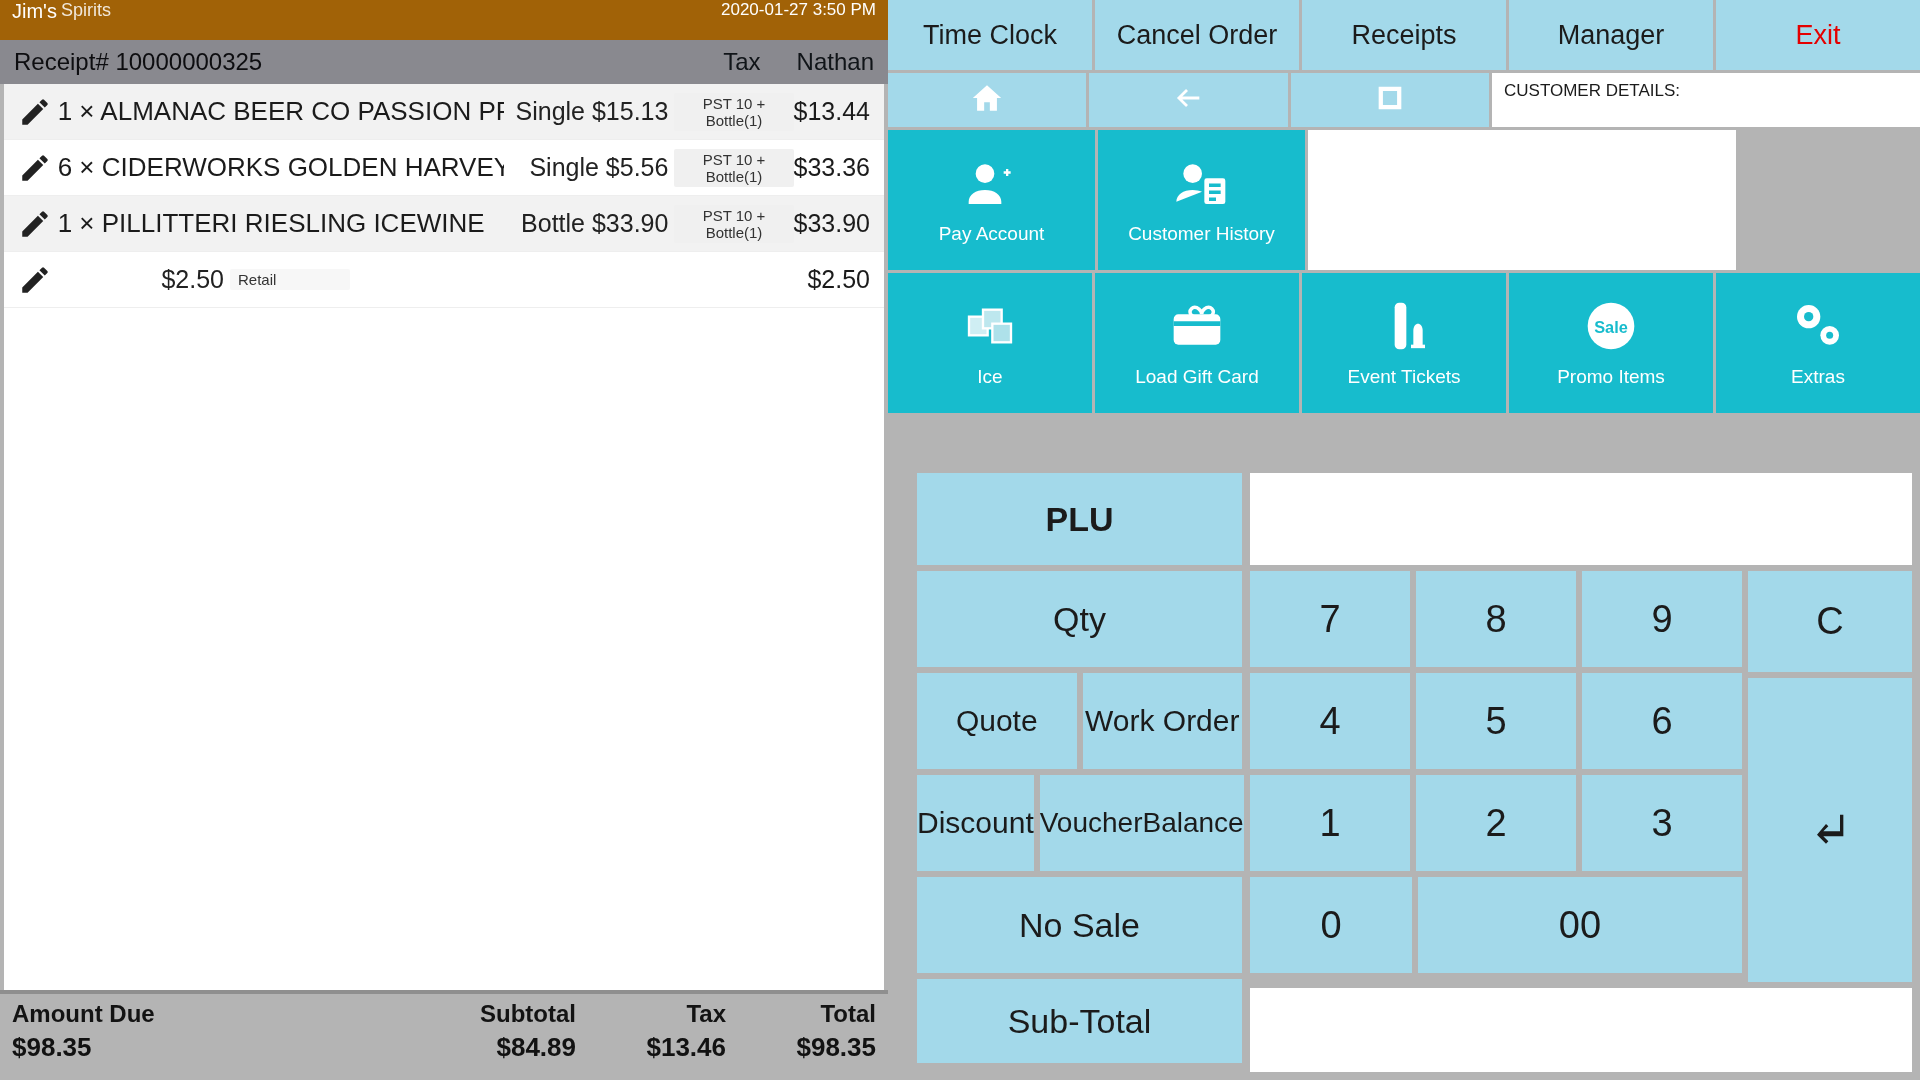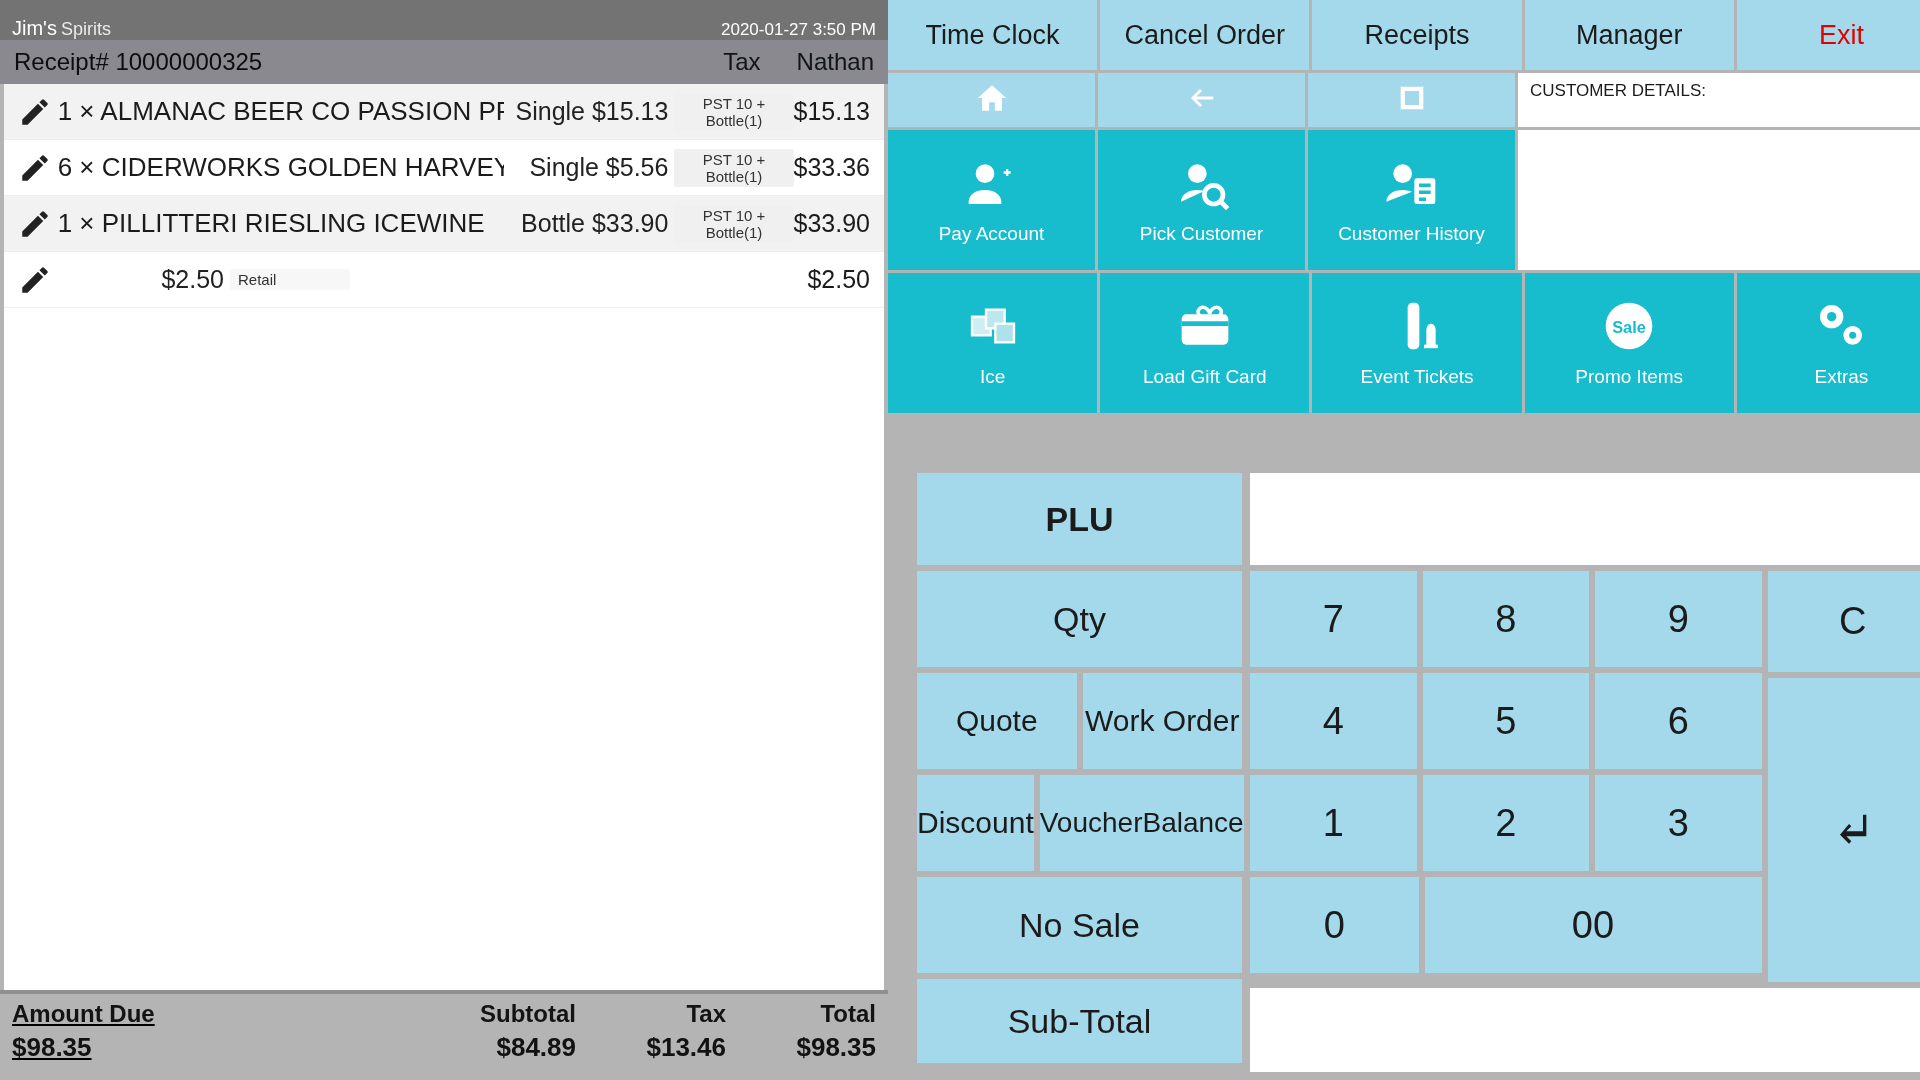--- a/index.html
+++ b/index.html
@@ -1,21 +1,21 @@
 <!DOCTYPE html>
 <html><head>
 <meta charset="utf-8">
 <style>
   * { box-sizing: border-box; margin: 0; padding: 0; font-family: "Segoe UI", Arial, sans-serif; }
   html, body { width: 1920px; height: 1080px; overflow: hidden; background: #b4b4b4; }
   .app { display: flex; width: 100%; height: 100%; }
   
   
   .left { width: 888px; height: 100%; display: flex; flex-direction: column; }
-  .titlebar { height: 40px; background: #737373; display: flex; align-items: flex-end; padding: 0 12px; color: #fff; font-size: 20px; }
+  .titlebar { height: 40px; background: #a16207; display: flex; align-items: flex-start; padding: 0 12px; color: #fff; font-size: 20px; }
   .titlebar .store { font-weight: 500; }
   .titlebar .sub { font-weight: 300; opacity: 0.85; margin-left: 4px; font-size: 18px; }
   .titlebar .dt { margin-left: auto; font-size: 17px; font-weight: 300; }
   .receipt-hdr { height: 44px; background: #89898f; color: #101418; display: flex; align-items: center; padding: 0 14px; font-size: 24px; }
   .receipt-hdr .rnum { color: #0d0d10; }
   .receipt-hdr .spacer { flex: 1; }
   .receipt-hdr .tax-lbl { margin-right: 36px; }
   .receipt-body { flex: 1; background: #fff; border: 4px solid #b4b4b4; border-top: none; border-bottom: none; overflow: hidden; }
   .line { display: flex; align-items: center; height: 56px; padding: 0 10px 0 8px; border-bottom: 1px solid #eee; }
   .line.alt { background: #f2f2f2; }
@@ -23,21 +23,21 @@
   .pencil svg { width: 34px; height: 34px; }
   .line .desc { font-size: 26px; color: #1b1b1b; white-space: nowrap; overflow: hidden; text-overflow: clip; flex: 0 0 446px; padding-right: 4px; }
   .line .unit { width: 166px; text-align: right; font-size: 25px; color: #222; }
   .line .taxcode { width: 120px; text-align: center; font-size: 15px; color: #333; background: #f0f0f0; border-radius: 2px; padding: 2px 0; margin-left: 6px; }
   .line .ext { flex: 1; text-align: right; font-size: 25px; color: #1b1b1b; padding-right: 4px; }
   
   .totals { height: 90px; background: #b4b4b4; display: flex; align-items: stretch; padding: 6px 12px 0 12px; border-top: 4px solid #8f8f8f; }
   .totals .col { display: flex; flex-direction: column; justify-content: flex-start; }
   .totals .lbl { font-size: 24px; font-weight: 600; color: #131313; }
   .totals .val { font-size: 26px; font-weight: 700; color: #121212; margin-top: 4px; }
-  .totals .due { flex: 1; text-decoration: underline; }
+  .totals .due { flex: 1; }
   .totals .r { width: 150px; text-align: right; }
   
   
   .right { flex: 1; height: 100%; display: flex; flex-direction: column; background: #b4b4b4; }
   .topnav { display: flex; height: 70px; gap: 3px; background: #b4b4b4; }
   .topnav .nbtn { flex: 1; background: #a3d9ea; display: flex; align-items: center; justify-content: center; font-size: 27px; color: #1b1b1b; cursor: pointer; }
   .topnav .nbtn.exit { color: #e40000; font-weight: 400; }
   
   .midrow1 { display: flex; height: 54px; gap: 3px; margin-top: 3px; }
   .midrow1 .ibtn { flex: 1; background: #a3d9ea; display: flex; align-items: center; justify-content: center; cursor: pointer; }
@@ -94,21 +94,21 @@
 
       <div class="line alt">
         <span class="pencil">
             <svg viewBox="0 0 24 24">
               <path fill="#222" d="M3 17.25V21h3.75L17.81 9.94l-3.75-3.75L3 17.25zM20.71 7.04a1 1 0 0 0 0-1.41l-2.34-2.34a1 1 0 0 0-1.41 0l-1.83 1.83 3.75 3.75 1.83-1.83z"></path>
             </svg>
           </span>
         <span class="desc"><span>1 ×</span> <span>ALMANAC BEER CO PASSION PROJEC</span></span>
         <span class="unit">Single $15.13</span>
         <span class="taxcode">PST 10 + Bottle(1)</span>
-        <span class="ext">$15.13</span>
+        <span class="ext">$13.44</span>
       </div>
 
       <div class="line">
         <span class="pencil">
             <svg viewBox="0 0 24 24">
               <path fill="#222" d="M3 17.25V21h3.75L17.81 9.94l-3.75-3.75L3 17.25zM20.71 7.04a1 1 0 0 0 0-1.41l-2.34-2.34a1 1 0 0 0-1.41 0l-1.83 1.83 3.75 3.75 1.83-1.83z"></path>
             </svg>
           </span>
         <span class="desc"><span>6 ×</span> <span>CIDERWORKS GOLDEN HARVEY</span></span>
         <span class="unit">Single $5.56</span>
@@ -196,31 +196,20 @@
               <svg viewBox="0 0 24 24">
                 <circle cx="9" cy="8" r="4"></circle>
                 <path d="M2 20c0-3 3-5 7-5s7 2 7 5v1H2zM18 6h1v1h1v1h-1v1h-1V8h-1V7h1z"></path>
               </svg>
             </span>
           <span class="tlabel">Pay Account</span>
         </div>
         <div class="tile">
           <span class="ticon">
               <svg viewBox="0 0 24 24">
-                <circle cx="10" cy="8" r="4"></circle>
-                <path d="M3 20c0-3 3-5 7-5 1 0 2 .1 3 .4"></path>
-                <circle cx="17" cy="17" r="4" fill="none" stroke="#fff" stroke-width="2"></circle>
-                <path d="M20 20l3 3" stroke="#fff" stroke-width="2"></path>
-              </svg>
-            </span>
-          <span class="tlabel">Pick Customer</span>
-        </div>
-        <div class="tile">
-          <span class="ticon">
-              <svg viewBox="0 0 24 24">
                 <circle cx="8" cy="8" r="4"></circle>
                 <path d="M1 20c0-3 3-5 7-5 1.5 0 2.8.3 4 .8"></path>
                 <rect x="13" y="10" width="9" height="11" rx="1"></rect>
                 <path d="M15 13h5M15 16h5M15 19h3" stroke="#17bccd" stroke-width="1.5"></path>
               </svg>
             </span>
           <span class="tlabel">Customer History</span>
         </div>
         <div class="cust-panel" style="width:428px;"></div>
       </div>

